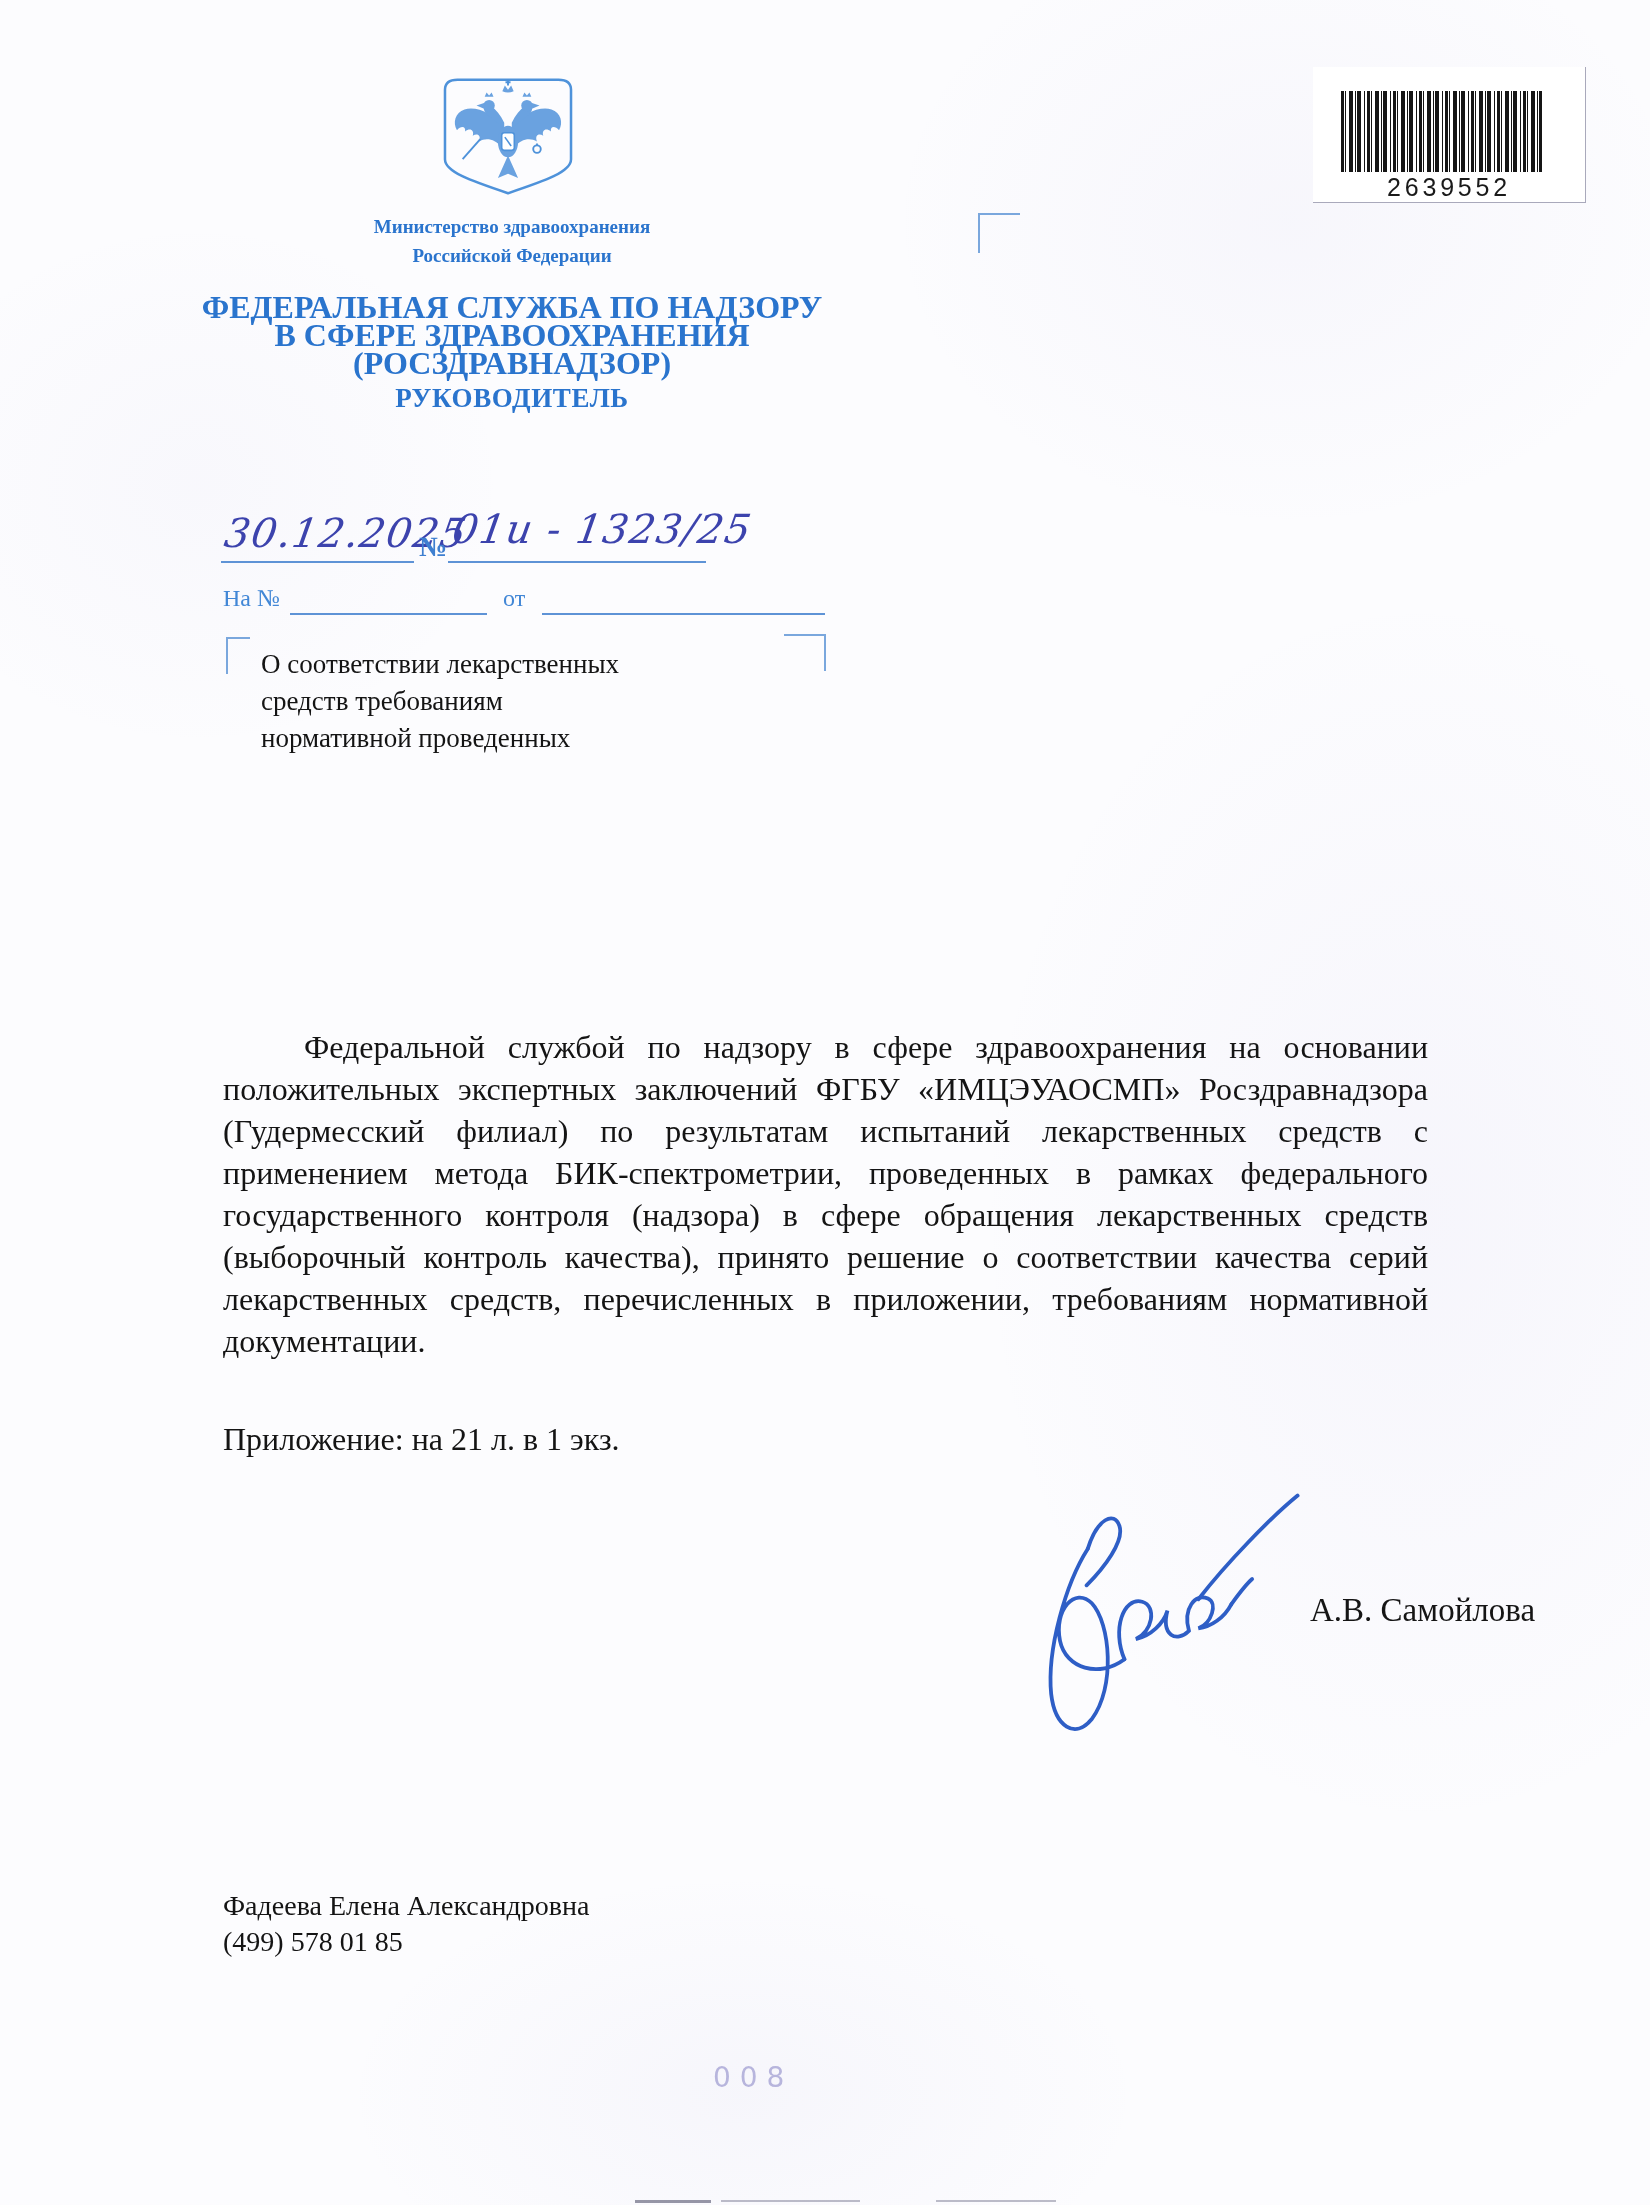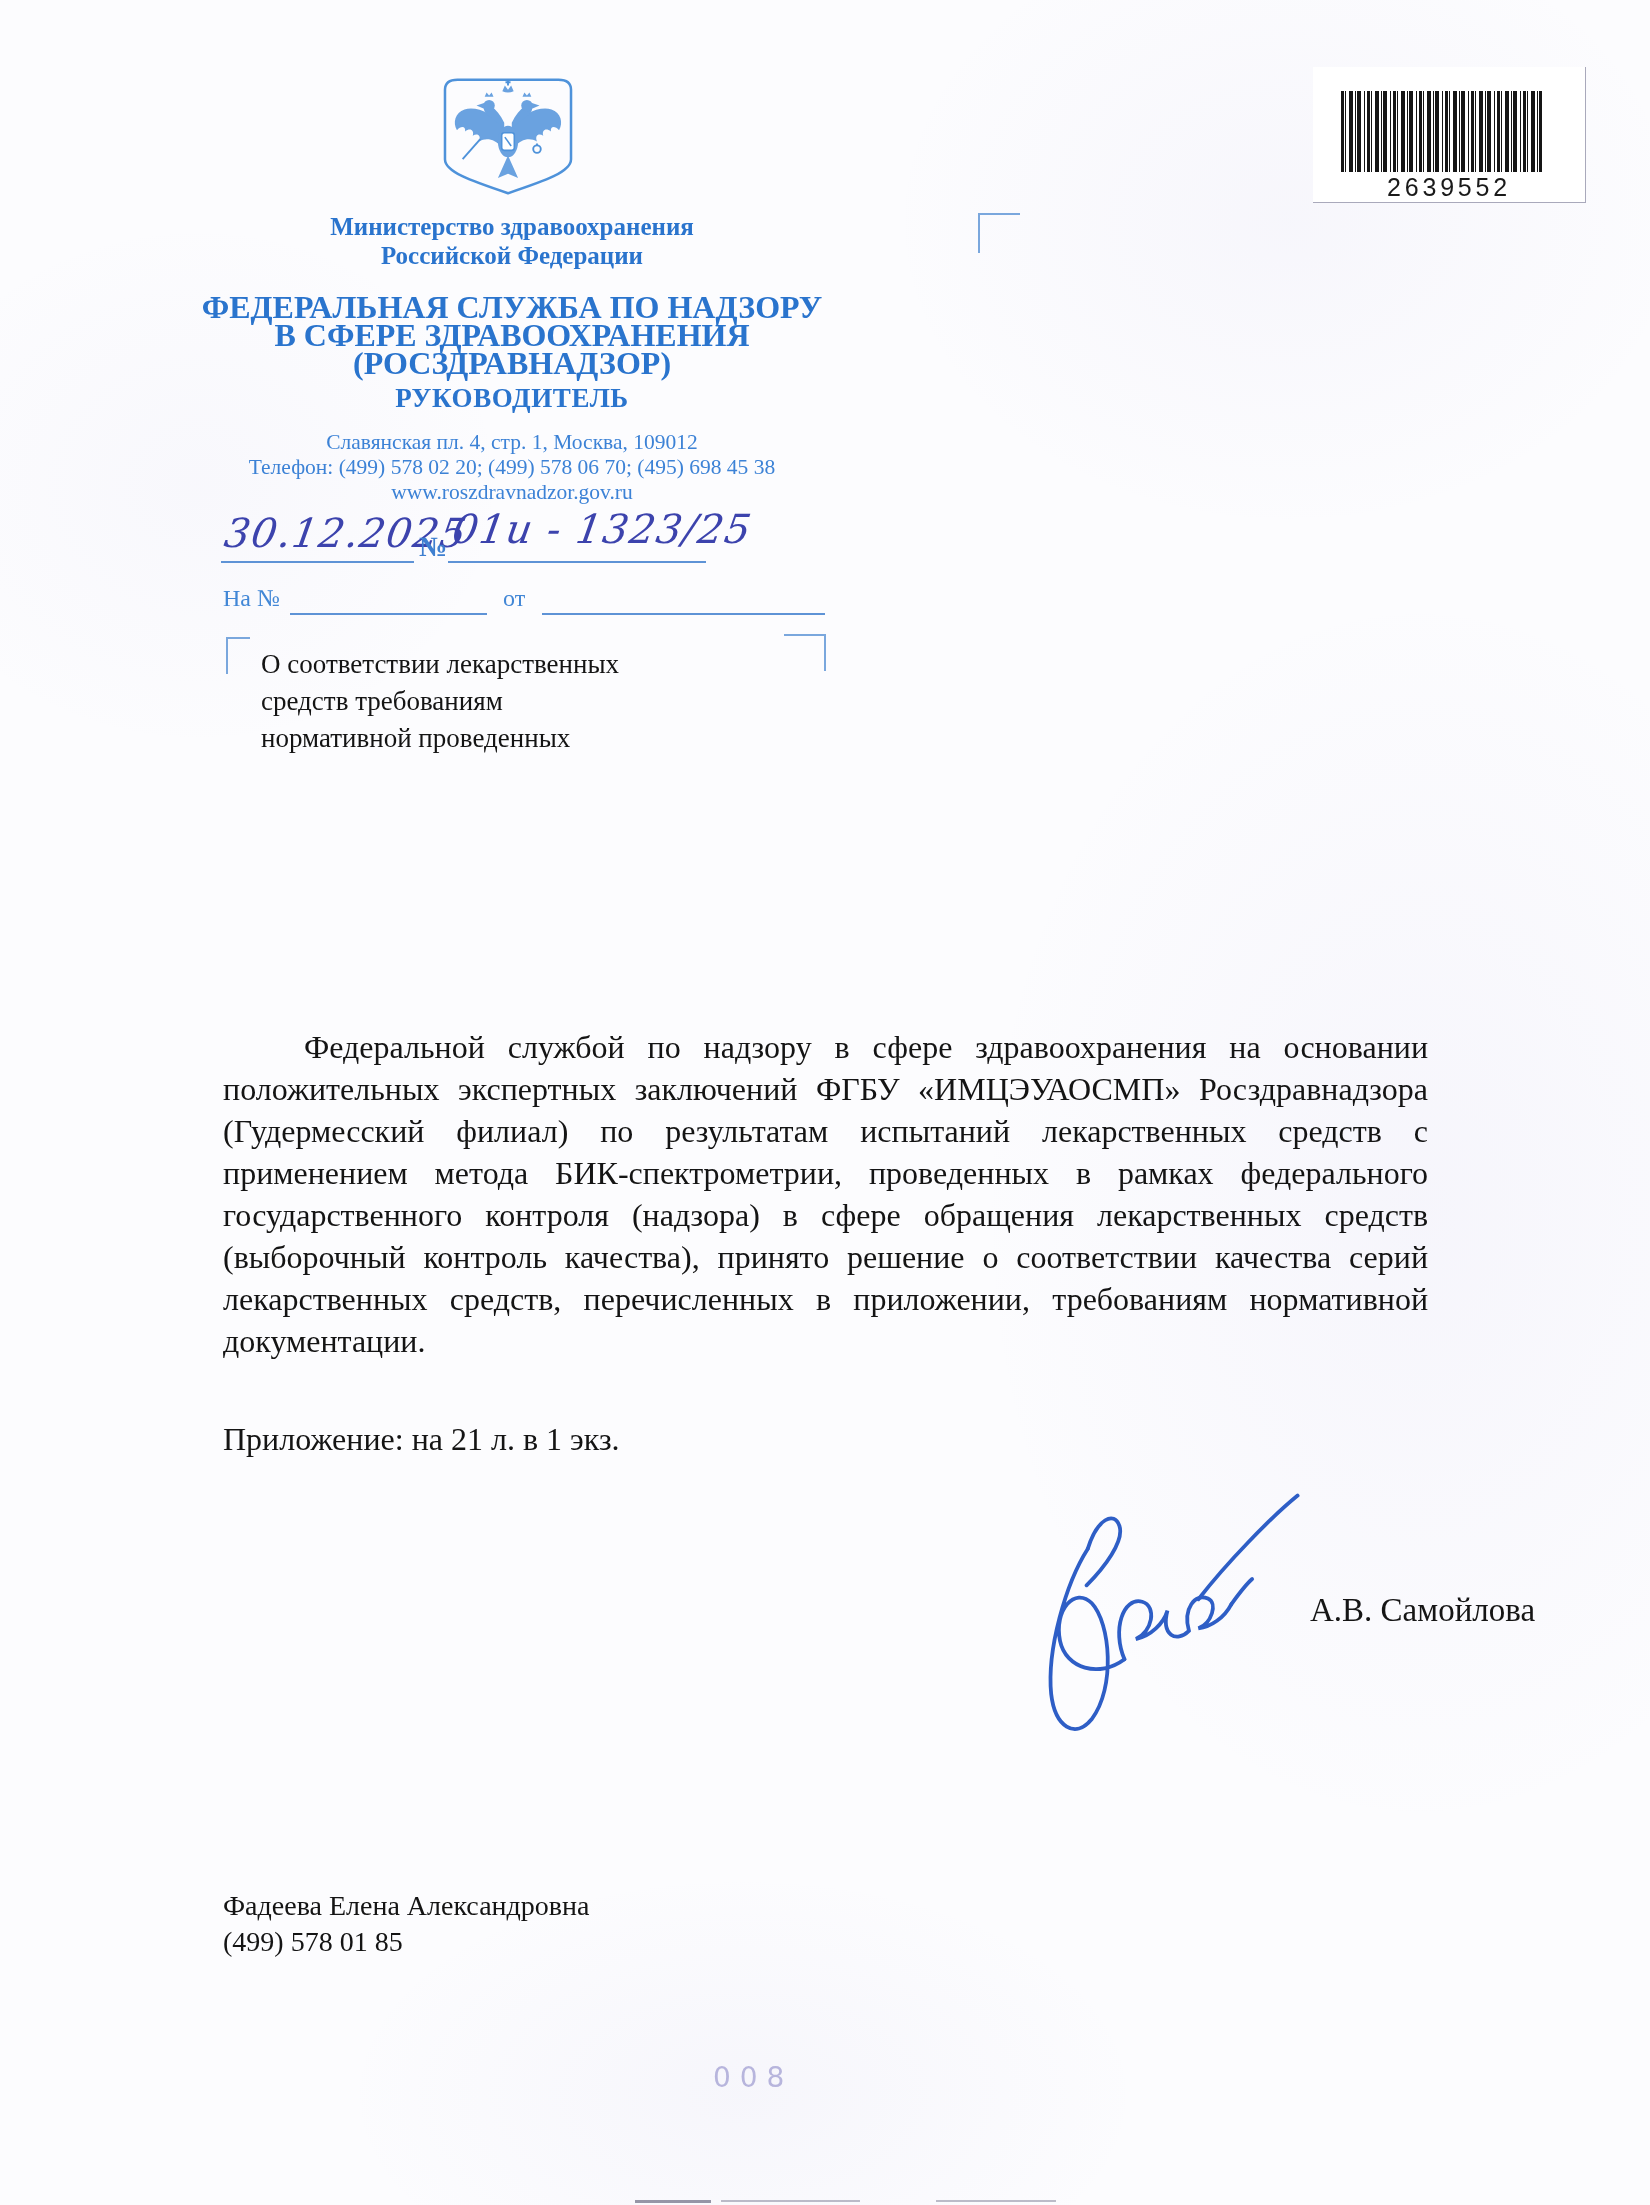--- a/index.html
+++ b/index.html
@@ -10,21 +10,21 @@
       radial-gradient(ellipse 569px 443px at 78% 10%, rgba(150,140,210,0.05), transparent 70%),
       radial-gradient(ellipse 632px 885px at 86% 55%, rgba(150,140,215,0.06), transparent 70%),
       radial-gradient(ellipse 443px 379px at 12% 22%, rgba(150,145,210,0.04), transparent 70%),
       radial-gradient(ellipse 569px 316px at 45% 95%, rgba(140,135,205,0.05), transparent 70%),
       #fcfcfe;
   }
   .abs{position:absolute;}
   
   .emblem{left:441px; top:76px; width:134px; height:121px;}
   .head-col{left:139px; width:746px; text-align:center; color:#2a74cd; font-weight:bold;}
-  .ministry{top:212px; font-size:25px; line-height:29px;}
+  .ministry{top:212px; font-size:19px; line-height:29px;}
   .service{top:293px; font-size:32px; line-height:28px;}
   .ruk{top:383px; font-size:27px; letter-spacing:0.6px;}
   .addr{top:430px; font-weight:normal; color:#3c82d6; font-size:21.5px; line-height:25px;}
   
   .hw{font-family:"DejaVu Serif",serif; font-style:italic; color:#3c43ad; display:inline-block; transform:skewX(-9deg); white-space:nowrap;}
   .hw-date{left:225px; top:510px; font-size:40px; letter-spacing:1.3px;}
   .hw-num{left:453px; top:506px; font-size:40px; letter-spacing:1.3px;}
   .numsign{left:419px; top:531px; color:#3e7fd0; font-size:28px; font-weight:bold;}
   .uline{height:1.9px; background:#5e93d6;}
   .blue-label{color:#4287d6; font-size:24px;}
@@ -89,25 +89,20 @@
   <div class="abs head-col ministry">
     <div>Министерство здравоохранения</div>
     <div>Российской Федерации</div>
   </div>
   <div class="abs head-col service">
     <div>ФЕДЕРАЛЬНАЯ СЛУЖБА ПО НАДЗОРУ</div>
     <div>В СФЕРЕ ЗДРАВООХРАНЕНИЯ</div>
     <div>(РОСЗДРАВНАДЗОР)</div>
   </div>
   <div class="abs head-col ruk">РУКОВОДИТЕЛЬ</div>
-  <div class="abs head-col addr">
-    <div>Славянская пл. 4, стр. 1, Москва, 109012</div>
-    <div>Телефон: (499) 578 02 20; (499) 578 06 70; (495) 698 45 38</div>
-    <div>www.roszdravnadzor.gov.ru</div>
-  </div>
 
   <div class="abs sticker">
     <div class="bars"></div>
     <div class="bars-num">2639552</div>
   </div>
 
   <div class="abs corner" style="left:978px; top:213px; width:40px; height:38px; border-top-width:2.5px; border-left-width:2.5px;"></div>
 
   <span class="abs hw hw-date">30.12.2025</span>
   <span class="abs numsign">№</span>

